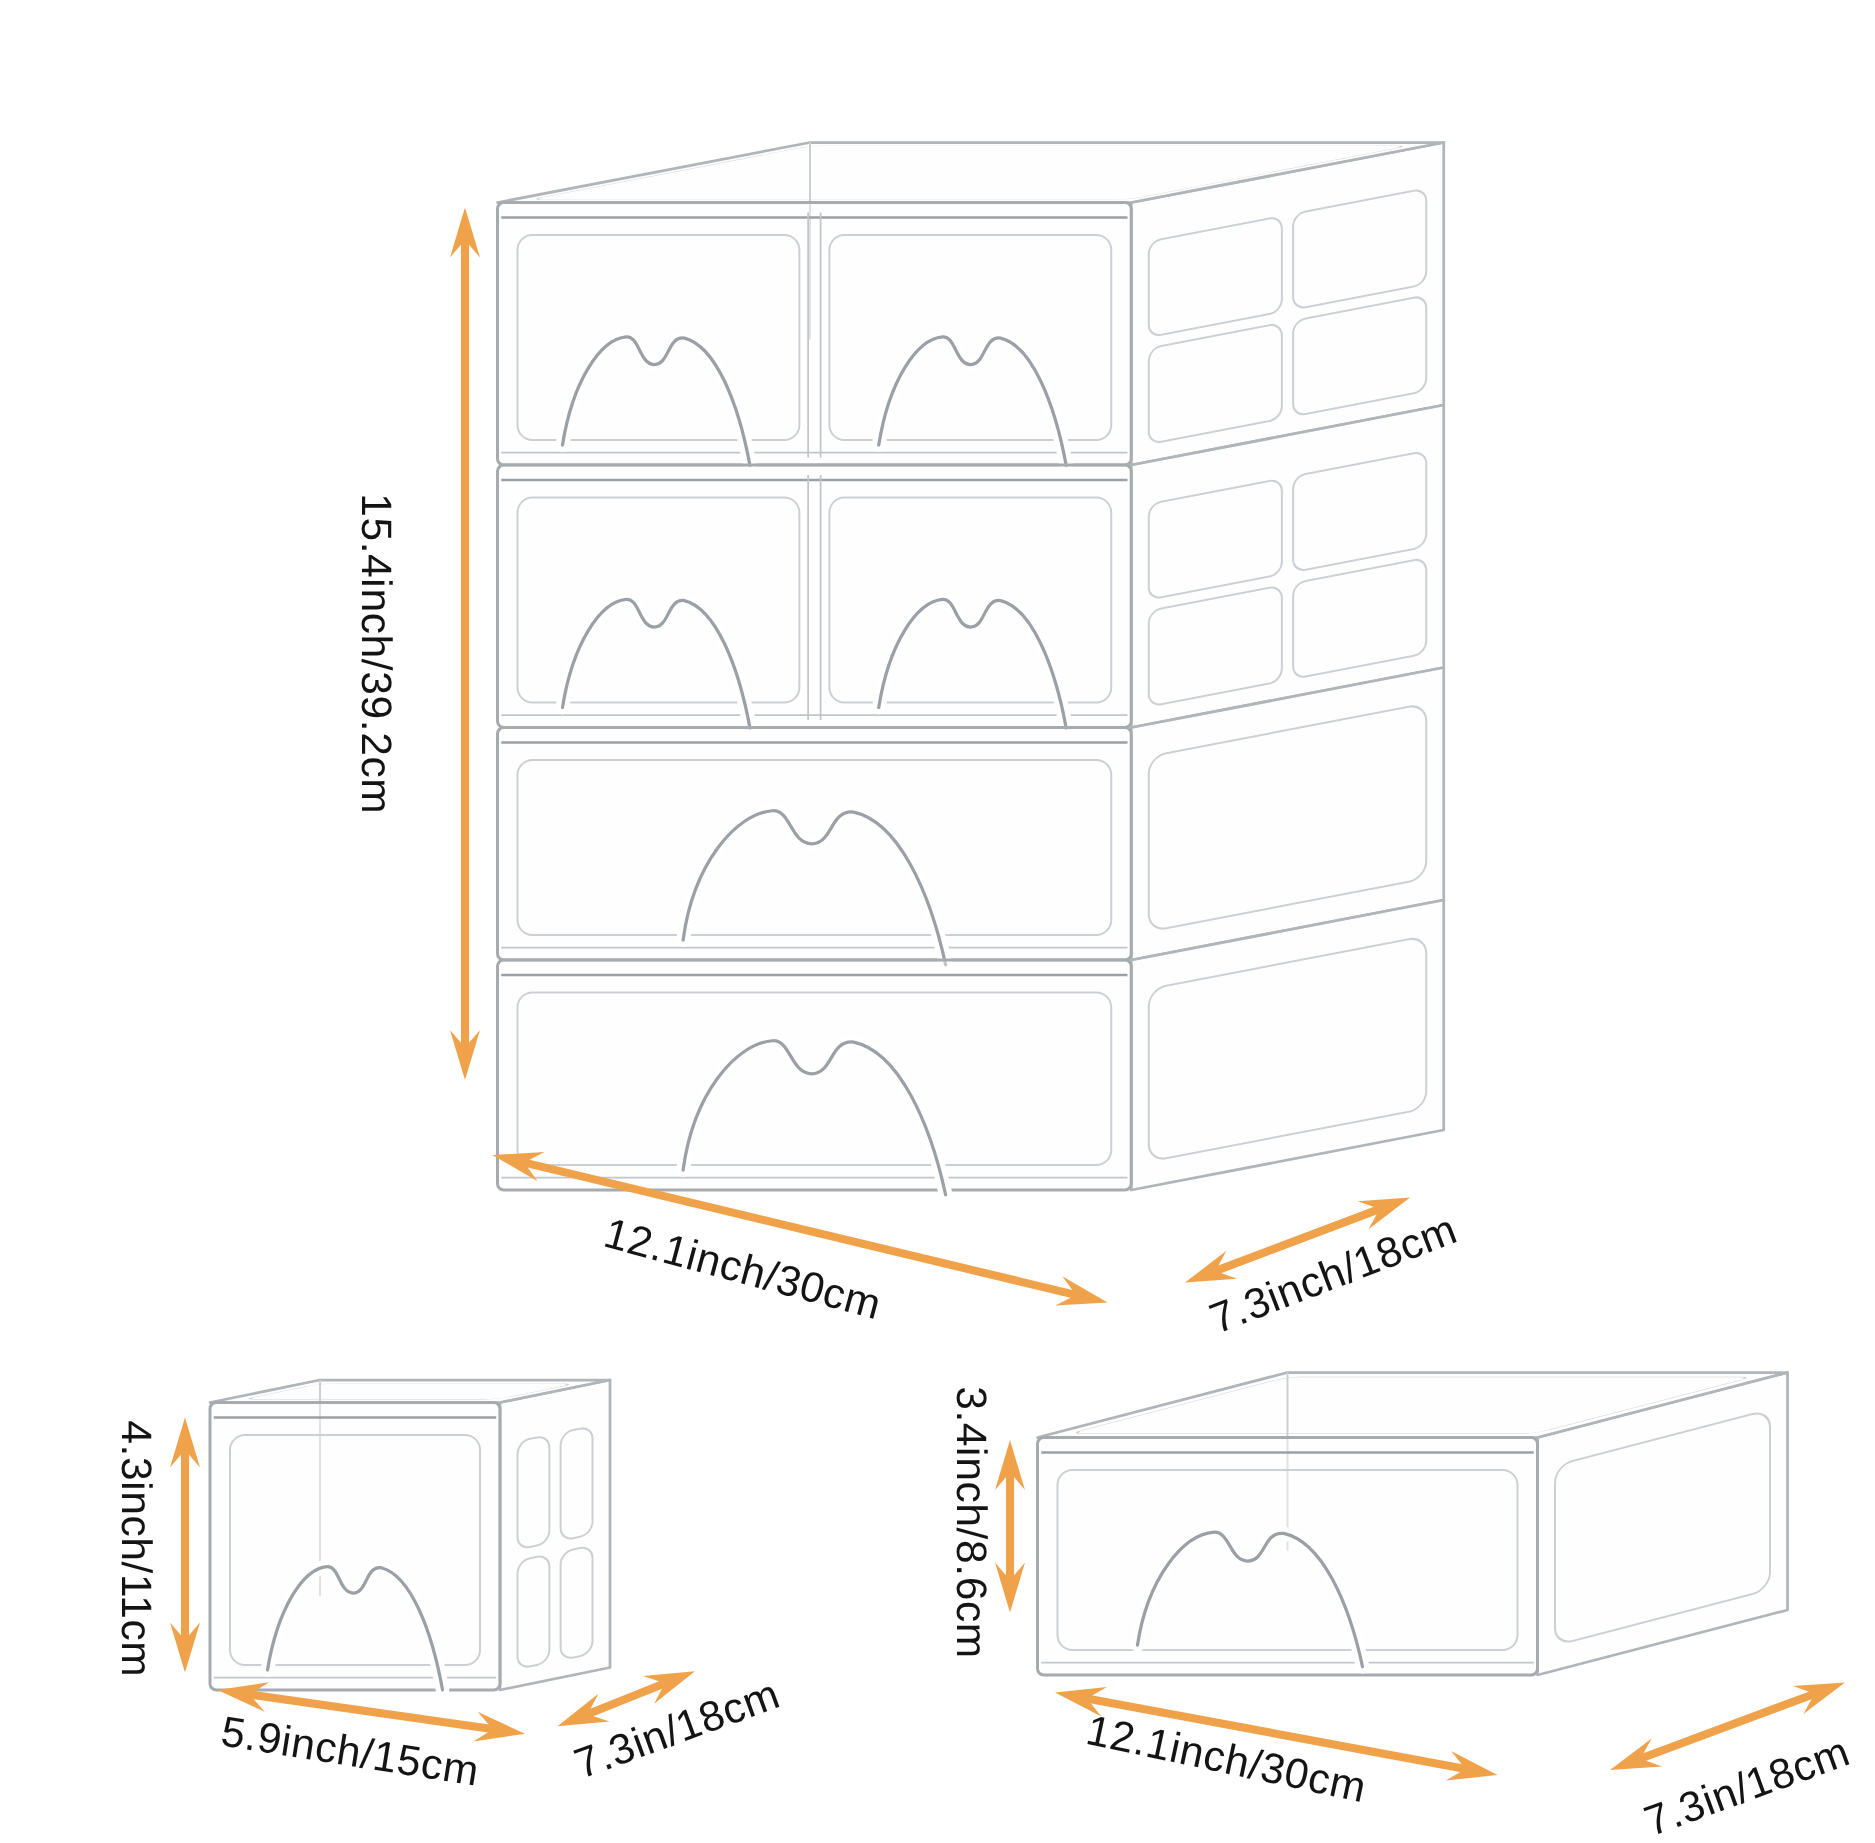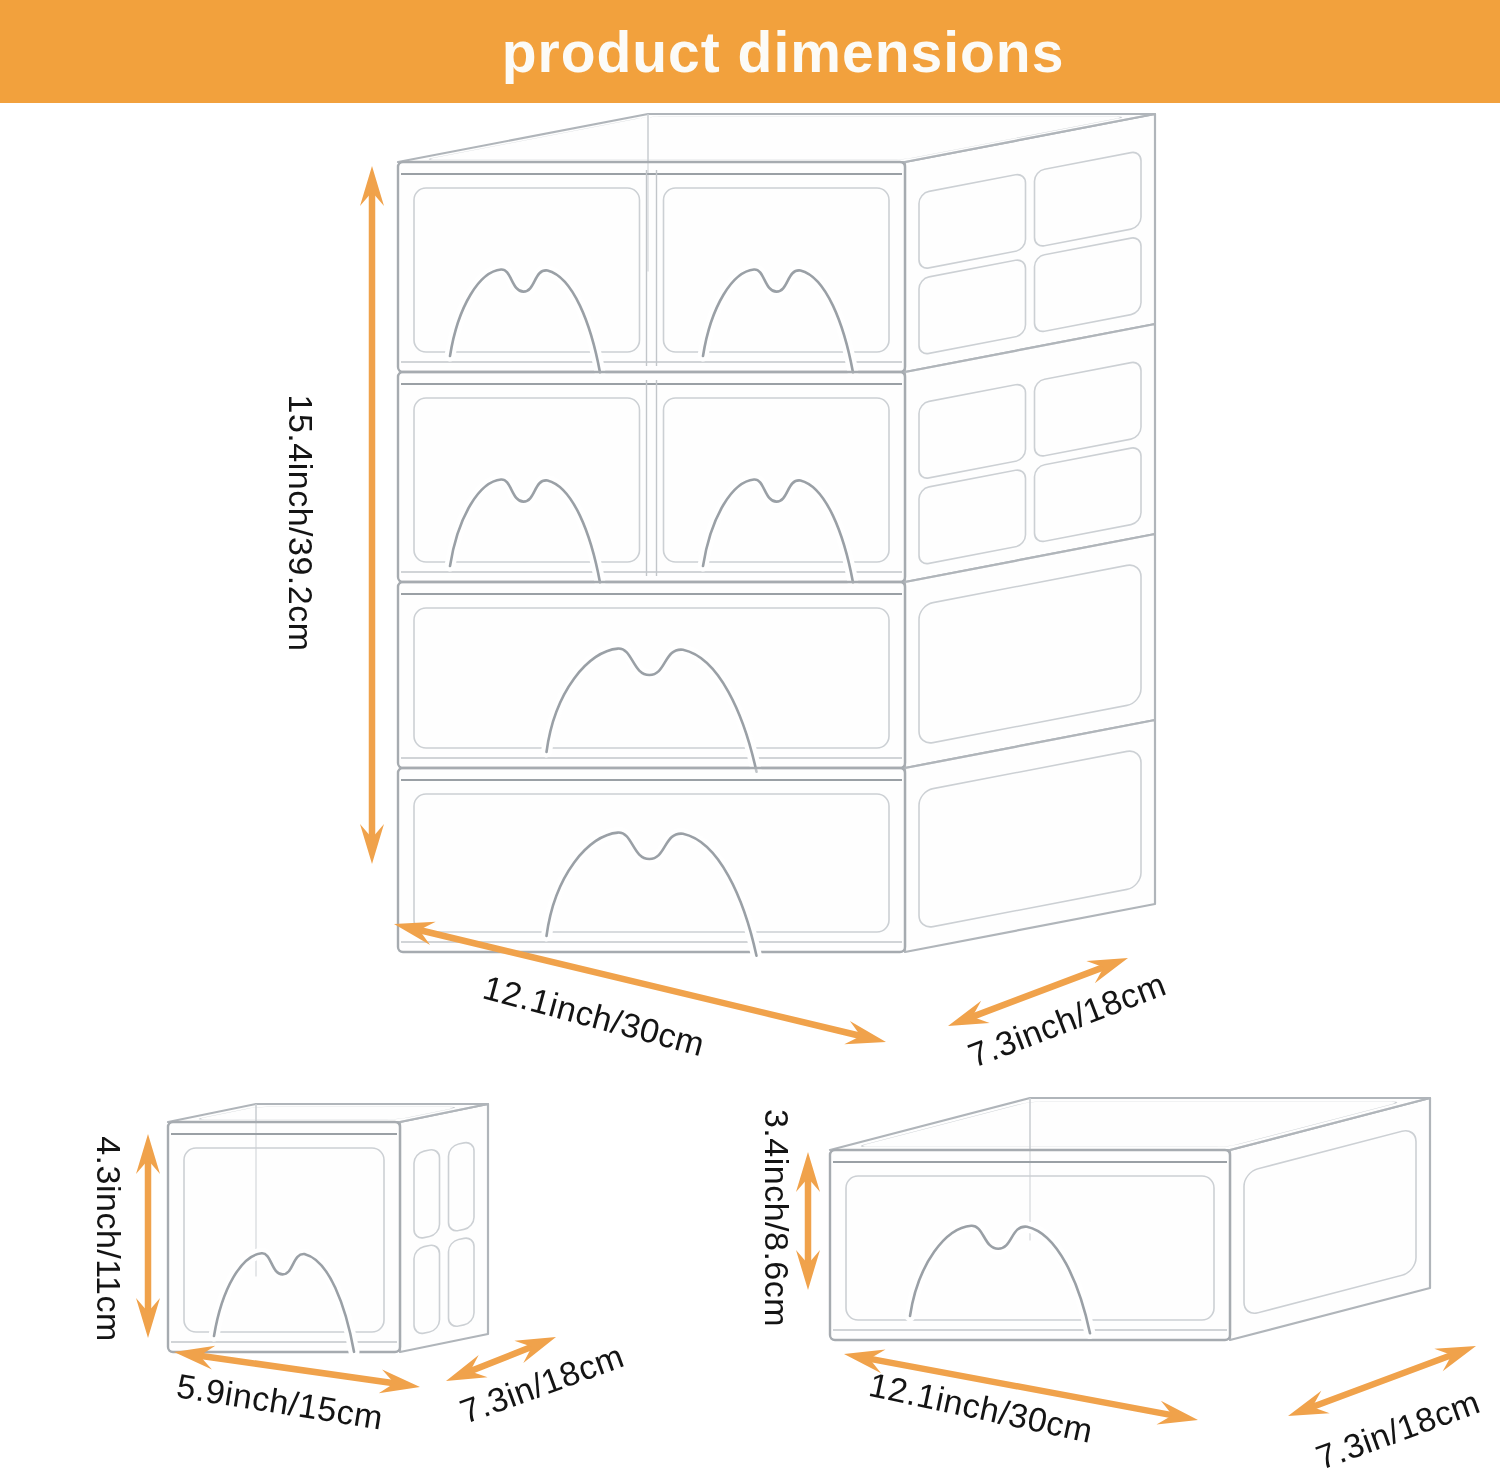--- a/index.html
+++ b/index.html
@@ -32,23 +32,20 @@
   .handleHalo{fill:none;stroke:#ffffff;stroke-width:11;stroke-linecap:round;}
   .handle{fill:none;stroke:#9aa0a6;stroke-width:2.6;stroke-linecap:round;}
   .arrowshaft{stroke:var(--arrow,#F0A24B);stroke-width:6.5;stroke-linecap:round;}
   .arrowhead{fill:var(--arrow,#F0A24B);stroke:none;}
 </style>
 </head>
 <body>
 
 <div id="canvas">
 
-  <header id="banner">
-    <h1>product dimensions</h1>
-  </header>
 
   <svg id="art" viewBox="0 0 1500 1474" xmlns="http://www.w3.org/2000/svg">
       <g>
         <polygon points="905,162 1155,114 1155,324 905,372" class="face"></polygon>
         <g transform="matrix(1,-0.192,0,1,905,162)">
           <rect x="14" y="34" width="106.5" height="76.5" rx="10" class="inner"></rect>
           <rect x="14" y="119.5" width="106.5" height="76.5" rx="10" class="inner"></rect>
           <rect x="129.5" y="34" width="106.5" height="76.5" rx="10" class="inner"></rect>
           <rect x="129.5" y="119.5" width="106.5" height="76.5" rx="10" class="inner"></rect>
         </g>

